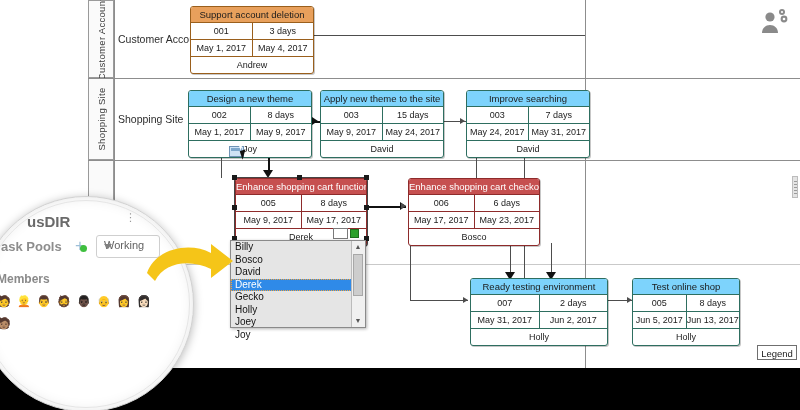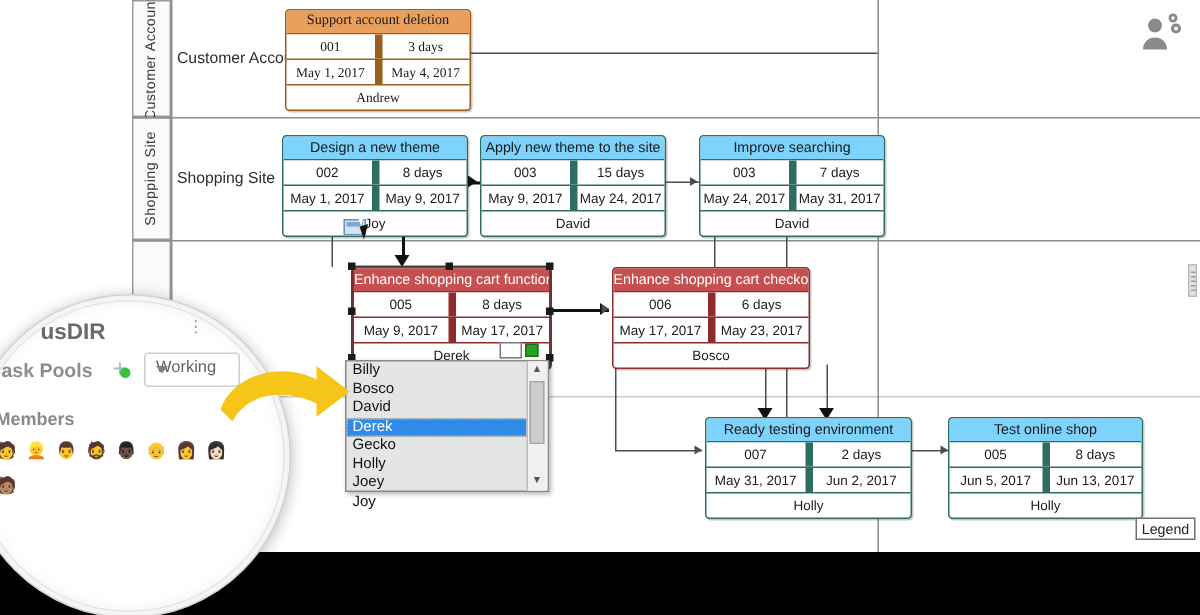--- a/index.html
+++ b/index.html
@@ -22,21 +22,21 @@
 
   
   .node{position:absolute;width:124px;border:1px solid #555;border-radius:3px;
         background:#fff;box-sizing:border-box;box-shadow:1px 1px 0 rgba(0,0,0,.22);}
   .node .hd{height:15px;line-height:15px;text-align:center;font-size:9.5px;color:#1b1b1b;
             border-top-left-radius:2px;border-top-right-radius:2px;border-bottom:1px solid #555;
             overflow:hidden;white-space:nowrap;}
   .node .rw{display:flex;height:16px;border-bottom:1px solid #555;}
   .node .rw:last-child{border-bottom:none;}
   .node .cl{flex:1;line-height:16px;text-align:center;font-size:9px;color:#1b1b1b;overflow:hidden;white-space:nowrap;}
-  .node .cl.l{border-right:5px solid #701a75;}
+  .node .cl.l{border-right:1px solid #701a75;}
   .node.teal{border-color:#2e6e60;}
   .node.teal .hd{background:#7dd3fc;border-bottom-color:#2e6e60;}
   .node.teal .rw{border-bottom-color:#2e6e60;}
   .node.teal .cl.l{border-right-color:#2e6e60;}
   .node.orange{border-color:#9a5f1c;}
   .node.orange .hd{background:#e8a05c;border-bottom-color:#9a5f1c;}
   .node.orange .rw{border-bottom-color:#9a5f1c;}
   .node.orange .cl.l{border-right-color:#9a5f1c;}
   .node.red{border-color:#8e2b2b;}
   .node.red .hd{background:#c65050;border-bottom-color:#8e2b2b;color:#fff;}
@@ -165,21 +165,21 @@
   <div class="arw rs" style="left:463px;top:297px;"></div>
   <div class="conn v" style="left:510px;top:243px;height:35px;"></div>
   <div class="arw d" style="left:505px;top:272px;"></div>
   <div class="conn v" style="left:551px;top:243px;height:35px;"></div>
   <div class="arw d" style="left:546px;top:272px;"></div>
   <div class="conn v" style="left:524px;top:155px;height:125px;"></div>
 
   <div class="conn h" style="left:608px;top:300px;width:25px;"></div>
   <div class="arw rs" style="left:627px;top:297px;"></div>
 
-  <div class="node orange" style="left:190px;top:6px;font-family:Liberation Serif, serif;">
+  <div class="node orange" style="left:190px;top:6px;">
     <div class="hd">Support account deletion</div>
     <div class="rw">
         <div class="cl l">001</div>
         <div class="cl">3 days</div>
       </div>
     <div class="rw">
         <div class="cl l">May 1, 2017</div>
         <div class="cl">May 4, 2017</div>
       </div>
     <div class="rw">
@@ -278,21 +278,21 @@
       </div>
     <div class="rw">
         <div class="cl l">May 31, 2017</div>
         <div class="cl">Jun 2, 2017</div>
       </div>
     <div class="rw">
         <div class="cl">Holly</div>
       </div>
   </div>
 
-  <div class="node teal" style="left:632px;top:278px;width:130px;">
+  <div class="node teal" style="left:632px;top:278px;width:108px;">
     <div class="hd">Test online shop</div>
     <div class="rw">
         <div class="cl l">005</div>
         <div class="cl">8 days</div>
       </div>
     <div class="rw">
         <div class="cl l">Jun 5, 2017</div>
         <div class="cl">Jun 13, 2017</div>
       </div>
     <div class="rw">

